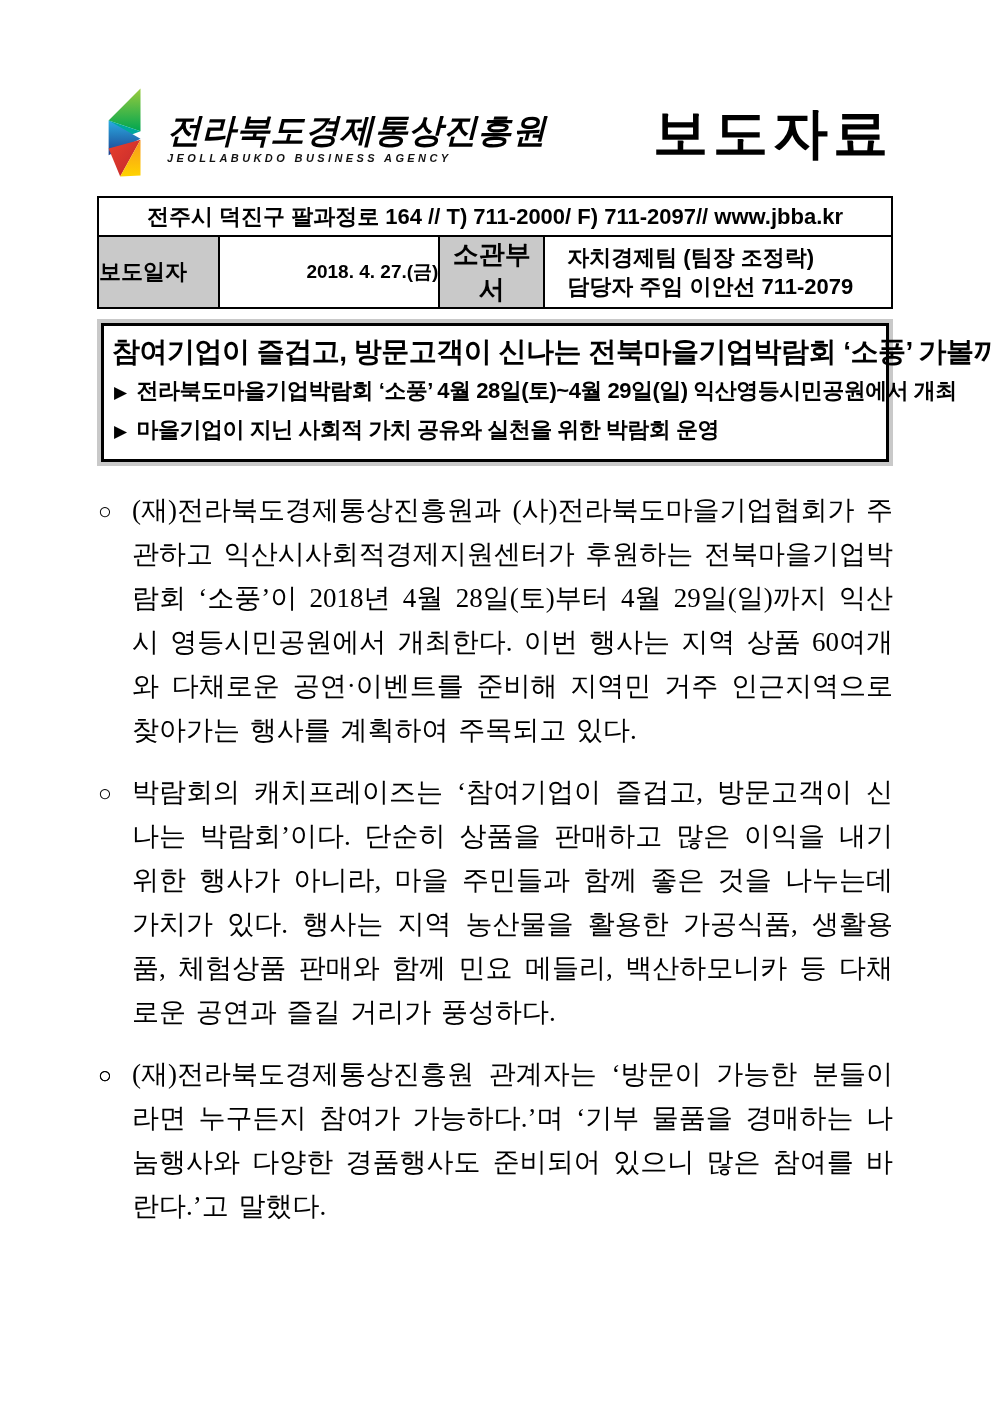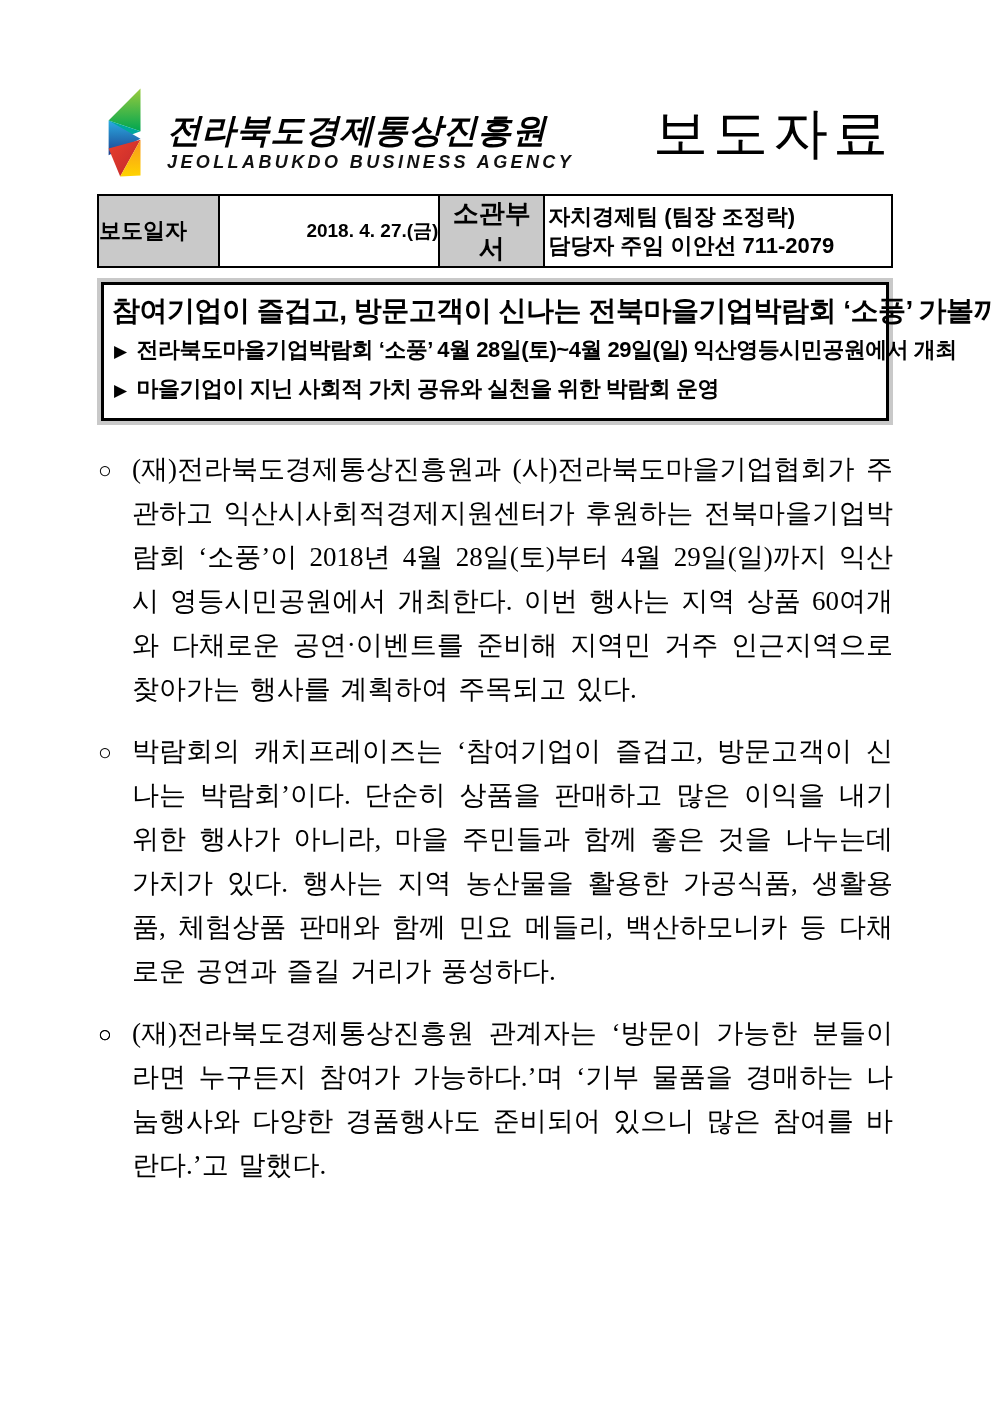--- a/index.html
+++ b/index.html
@@ -22,26 +22,26 @@
     height: 111px;
   }
   .logo-block { display: flex; align-items: flex-start; font-style: italic; }
   .logo-icon-svg { width: 58px; height: 100px; display: block; }
   .logo-text { margin: 26px 0 0 12px; }
   .org-ko {
     font-size: 34px; font-weight: 800; letter-spacing: 0.5px;
     line-height: 38px; white-space: nowrap;
   }
   .org-en {
-    font-size: 18px; font-weight: bold; letter-spacing: 3.4px;
+    font-size: 11px; font-weight: bold; letter-spacing: 3.4px;
     margin-top: 3px; color: #111; white-space: nowrap;
   }
   .doc-type {
     margin-top: 18px;
-    font-size: 55px; font-weight: 400; letter-spacing: 5px;
+    font-size: 55px; font-weight: 700; letter-spacing: 5px;
     line-height: 60px; white-space: nowrap;
   }
   
   .contact-bar {
     border: 2px solid #000;
     height: 41px;
     display: flex; align-items: center; justify-content: center;
     font-size: 22px; font-weight: bold; letter-spacing: 0;
     white-space: nowrap;
   }
@@ -59,21 +59,21 @@
   }
   .cell-label {
     width: 15.3%;
     background: #c9c9c9;
     text-align: left;
     font-size: 22px;
     height: 64px;
   }
   .cell-date { width: 27.7%; text-align: right; font-size: 19px; margin-top: 23px; }
   .cell-label2 { width: 13.2%; background: #c9c9c9; text-align: center; font-size: 26px; }
-  .cell-dept { width: 43.8%; padding: 3px 0 3px 3px; font-size: 22px; line-height: 29px; }
+  .cell-dept { width: 43.8%; padding: 3px 0 3px 22px; font-size: 22px; line-height: 29px; }
   
   .headline-frame {
     margin-top: 10px;
     background: #c9c9c9;
     padding: 4px;
   }
   .headline-box {
     background: #ffffff;
     border: 3px solid #000;
     padding: 7px 8px 10px 8px;
@@ -141,20 +141,21 @@
         <polygon points="45,55 45,92 24,93" fill="url(#gOrange)"></polygon>
       </svg>
       <div class="logo-text">
         <div class="org-ko">전라북도경제통상진흥원</div>
         <div class="org-en">JEOLLABUKDO BUSINESS AGENCY</div>
       </div>
     </div>
     <div class="doc-type">보도자료</div>
   </div>
 
+  <div class="contact-bar">전주시 덕진구 팔과정로 164 // T) 711-2000/ F) 711-2097//  www.jbba.kr</div>
 
   <table class="info-table">
     <tbody>
         <tr>
       <td class="cell-label">보도일자</td>
       <td class="cell-date">2018. 4. 27.(금)</td>
       <td class="cell-label2">소관부서</td>
       <td class="cell-dept">
         <div>자치경제팀 (팀장 조정락)</div>
         <div>담당자 주임 이안선 711-2079</div>

